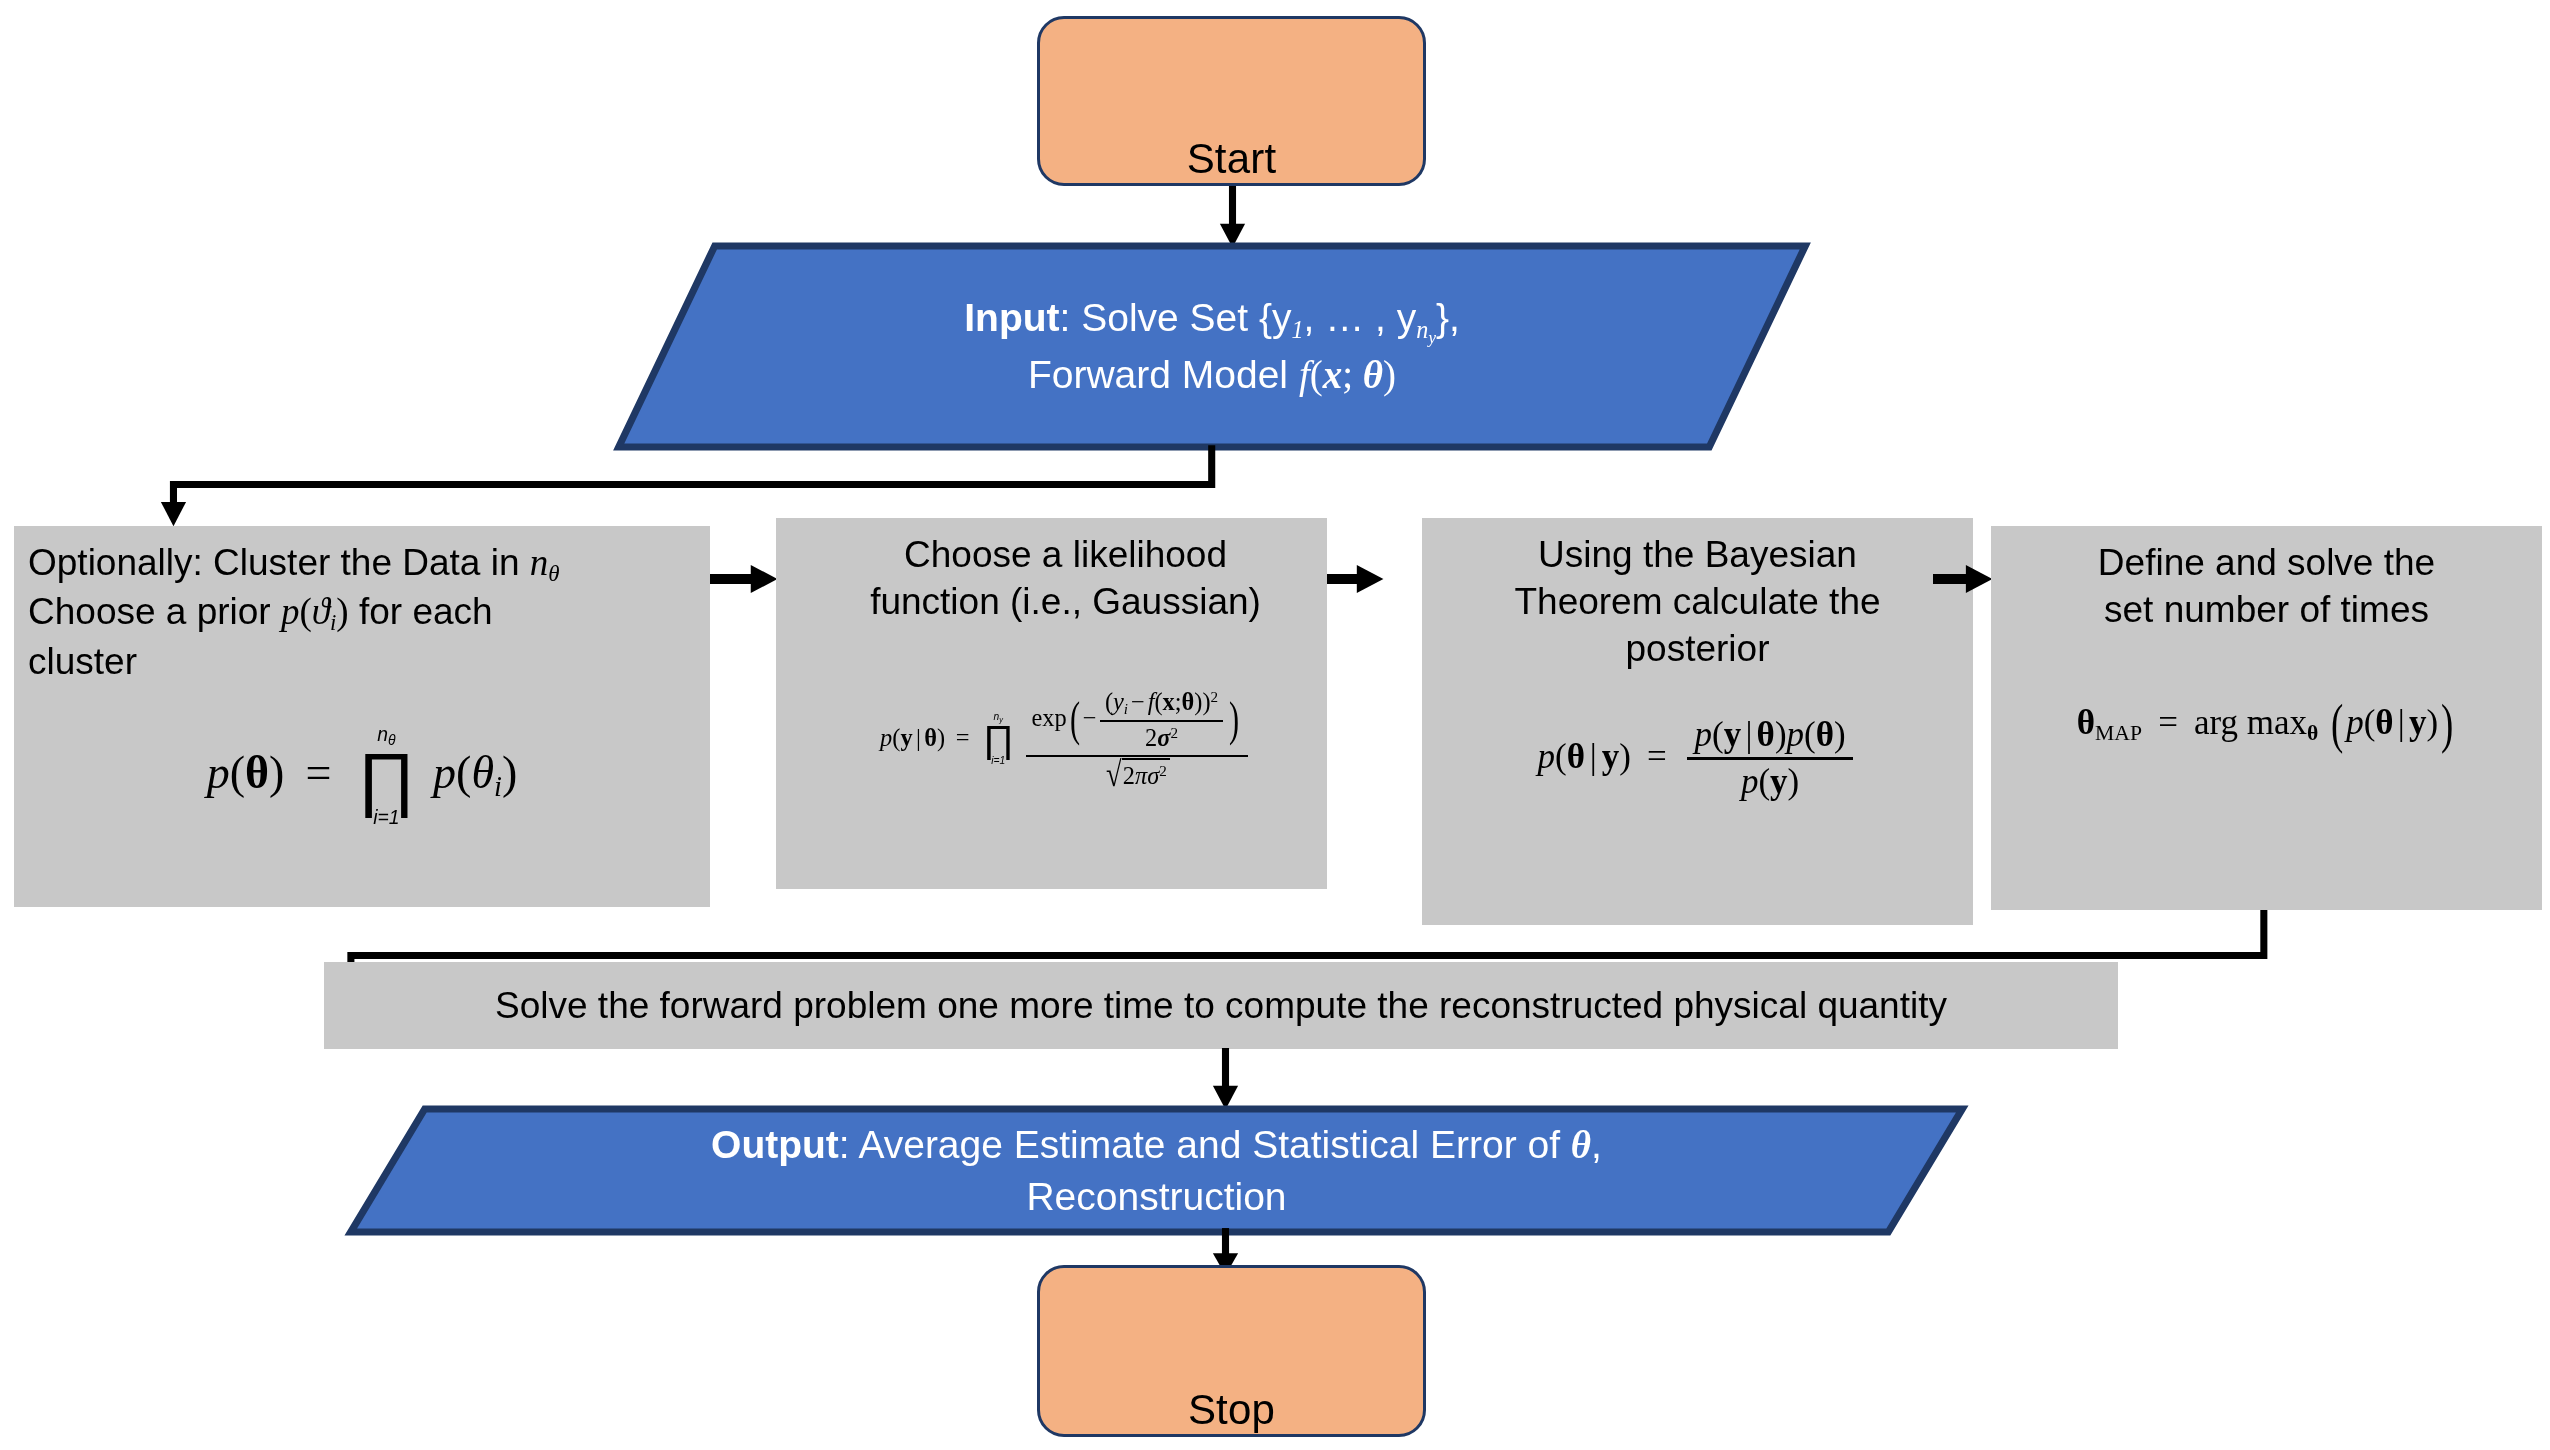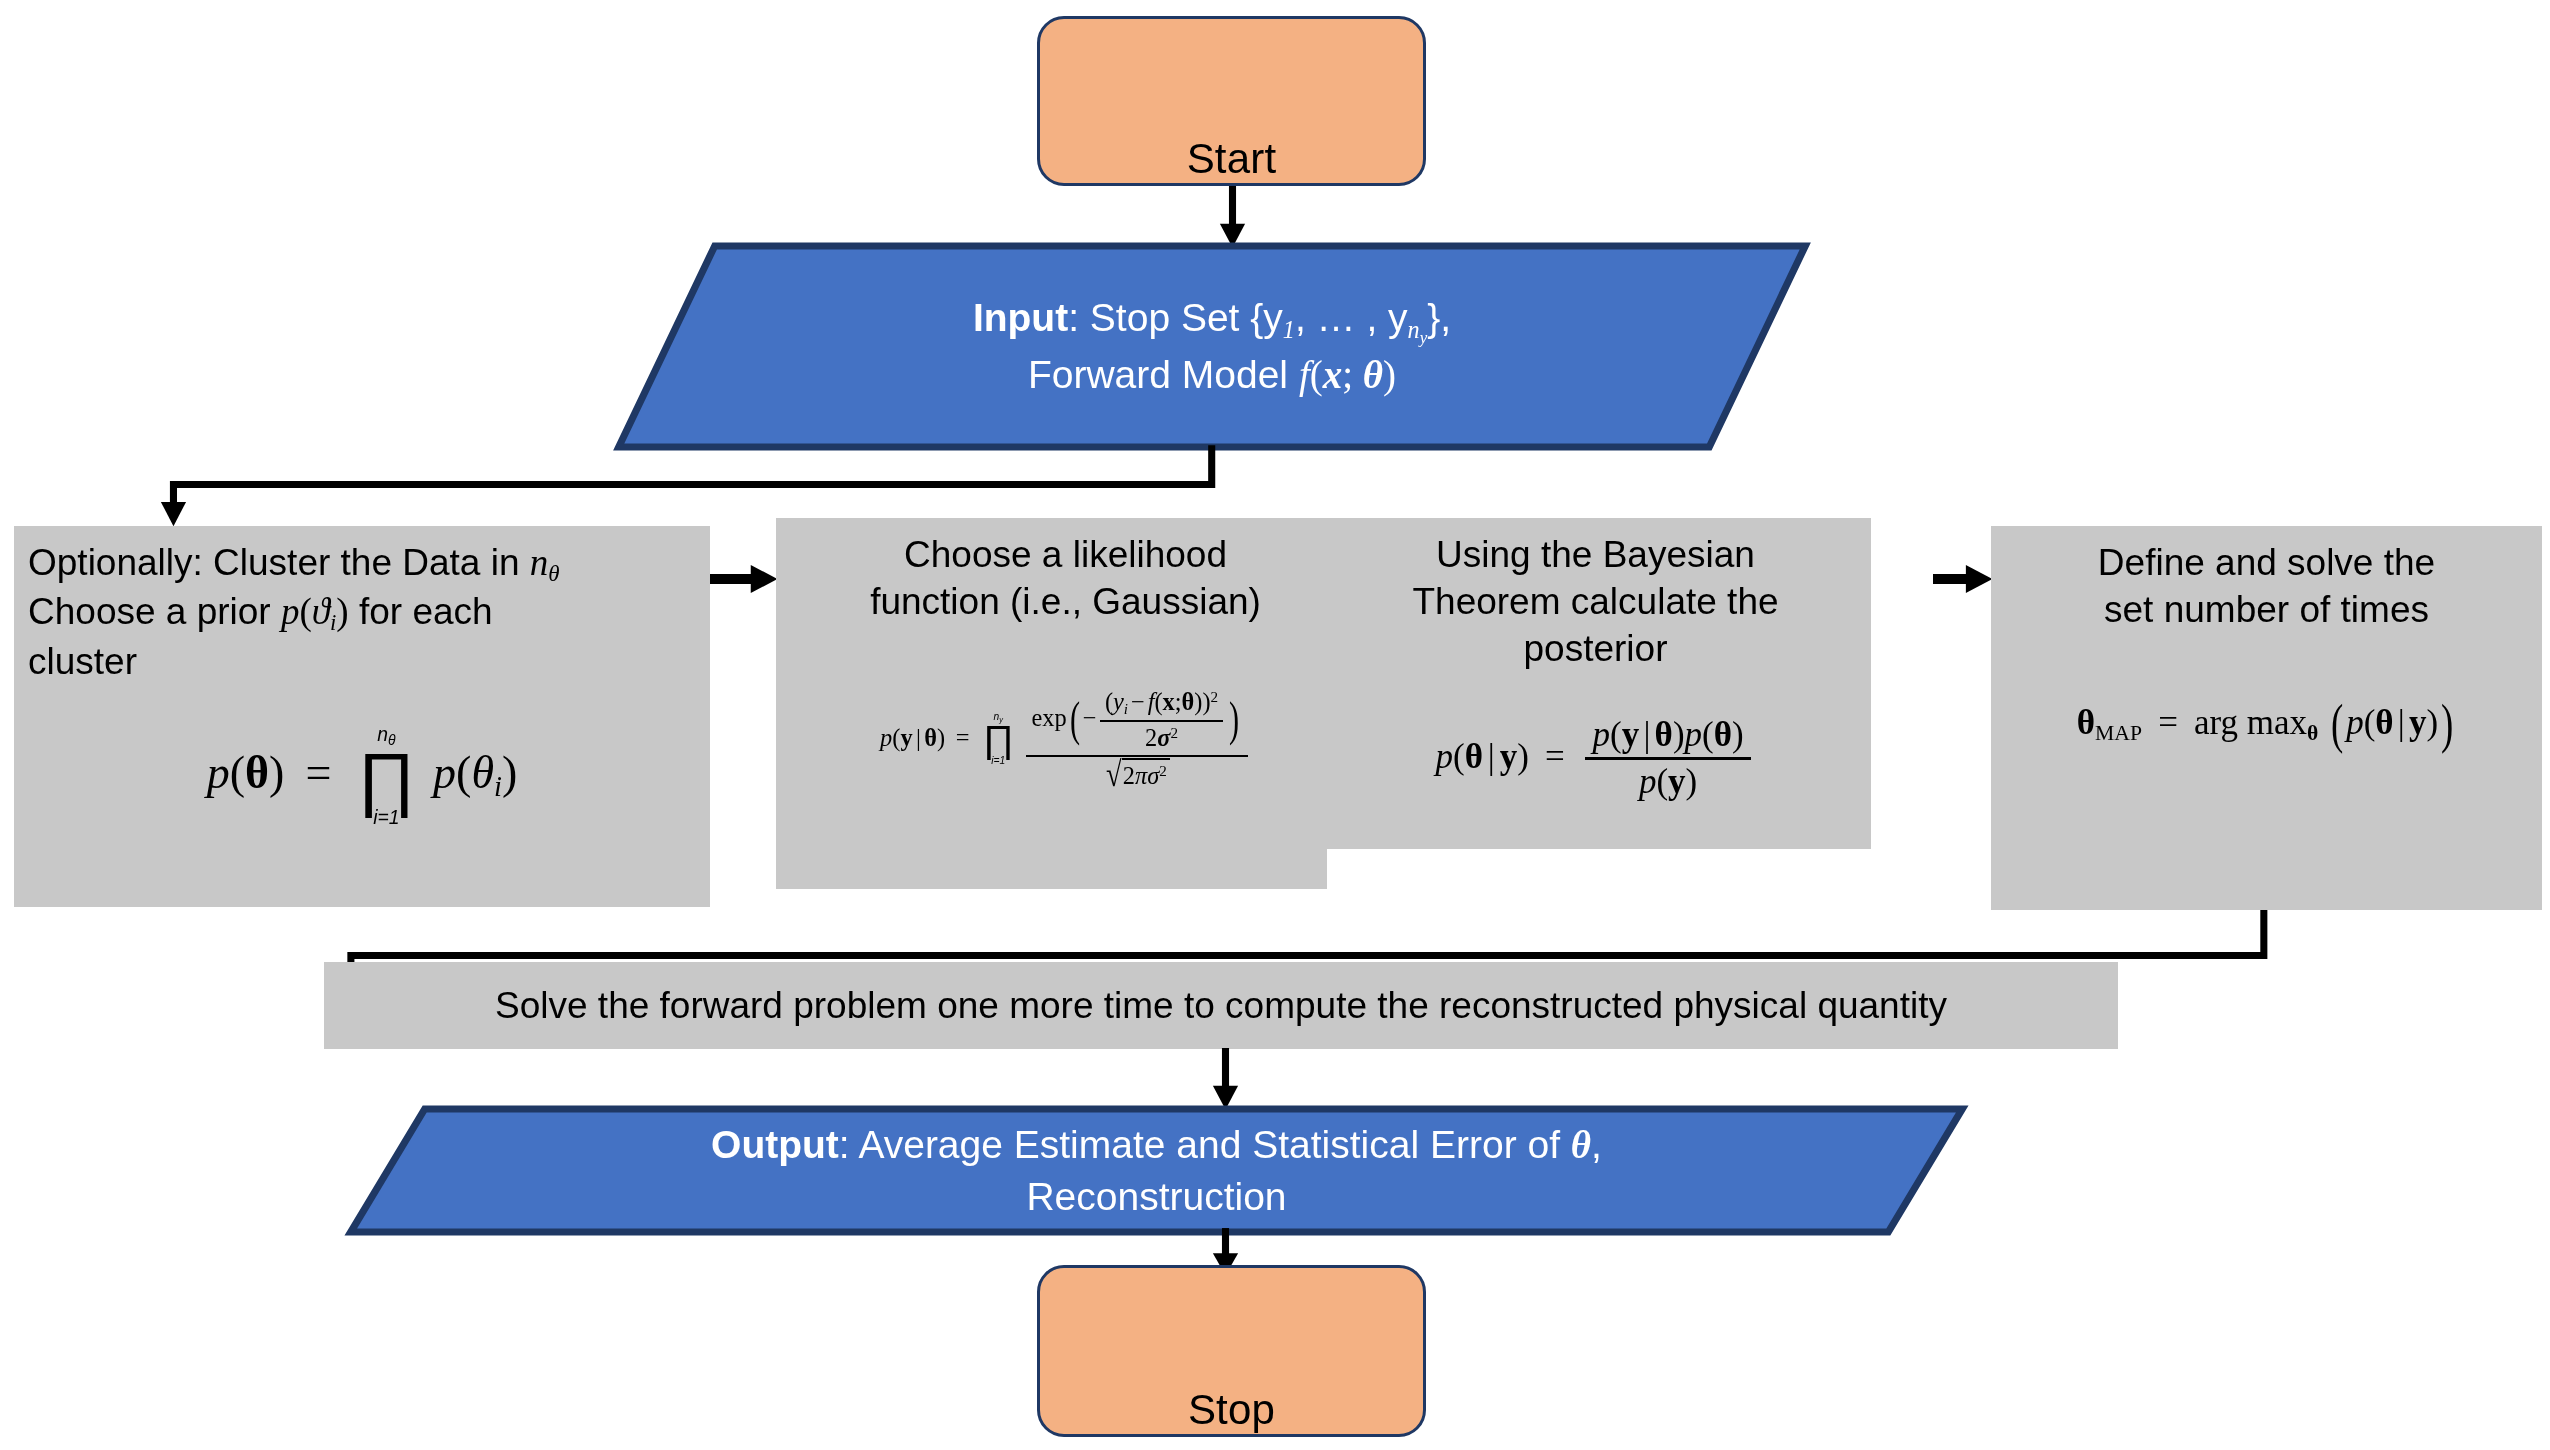--- a/index.html
+++ b/index.html
@@ -153,21 +153,21 @@
       <polygon points="26,78 10,48 42,48" fill="#000"></polygon>
     </svg>
   </div>
 
   <div class="io-wrap" style="left:614px; top:242px; width:1196px; height:209px;">
     <svg width="1196" height="209" viewBox="0 0 1520 266" preserveAspectRatio="none">
       <polygon points="128,5 1514,5 1392,261 6,261" fill="#4472C4" stroke="#1F3864" stroke-width="9"></polygon>
     </svg>
     <div class="io-text">
       <div class="ln">
-        <b>Input</b><span>: Stop Set {y</span><span class="mathit" style="font-size:.62em; vertical-align:-.28em;">1</span><span>, … , y</span><span style="font-size:.62em; vertical-align:-.28em;"><span class="mathit">n</span><span class="mathit" style="font-size:.7em; vertical-align:-.3em;">y</span></span><span>},</span>
+        <b>Input</b><span>: Solve Set {y</span><span class="mathit" style="font-size:.62em; vertical-align:-.28em;">1</span><span>, … , y</span><span style="font-size:.62em; vertical-align:-.28em;"><span class="mathit">n</span><span class="mathit" style="font-size:.7em; vertical-align:-.3em;">y</span></span><span>},</span>
       </div>
       <div class="ln">
         <span>Forward Model </span><span class="mathit">f</span><span class="mathrm">(</span><span class="mathbi">x</span><span class="mathrm">; </span><span class="mathbi">θ</span><span class="mathrm">)</span>
       </div>
     </div>
   </div>
 
   <div class="conn" style="left:153px; top:445px;">
     <svg width="1102" height="87" viewBox="0 0 1400 110">
       <polyline points="1345,0 1345,50 26,50 26,82" fill="none" stroke="#000" stroke-width="9"></polyline>
@@ -240,21 +240,21 @@
     </div>
   </div>
 
   <div class="conn" style="left:1327px; top:560px;">
     <svg width="58" height="38" viewBox="0 0 74 48">
       <line x1="0" y1="24" x2="46" y2="24" stroke="#000" stroke-width="13"></line>
       <polygon points="72,24 38,6 38,42" fill="#000"></polygon>
     </svg>
   </div>
 
-  <div class="node process" style="left:1320px; top:518px; width:551px; height:331px;">
+  <div class="node process" style="left:1422px; top:518px; width:551px; height:407px;">
     <div class="proc-head">
       <div>Using the Bayesian</div>
       <div>Theorem calculate the</div>
       <div>posterior</div>
     </div>
     <div class="proc-formula" style="height:172px; font-size:35px;">
       <span>
         <span class="mathit">p</span><span class="mathrm">(</span><span class="mathbf">θ</span><span class="mathrm" style="margin:0 .14em;">|</span><span class="mathbf">y</span><span class="mathrm">)</span>
         <span class="mathrm" style="margin:0 .18em;">=</span>
         <span class="frac">

